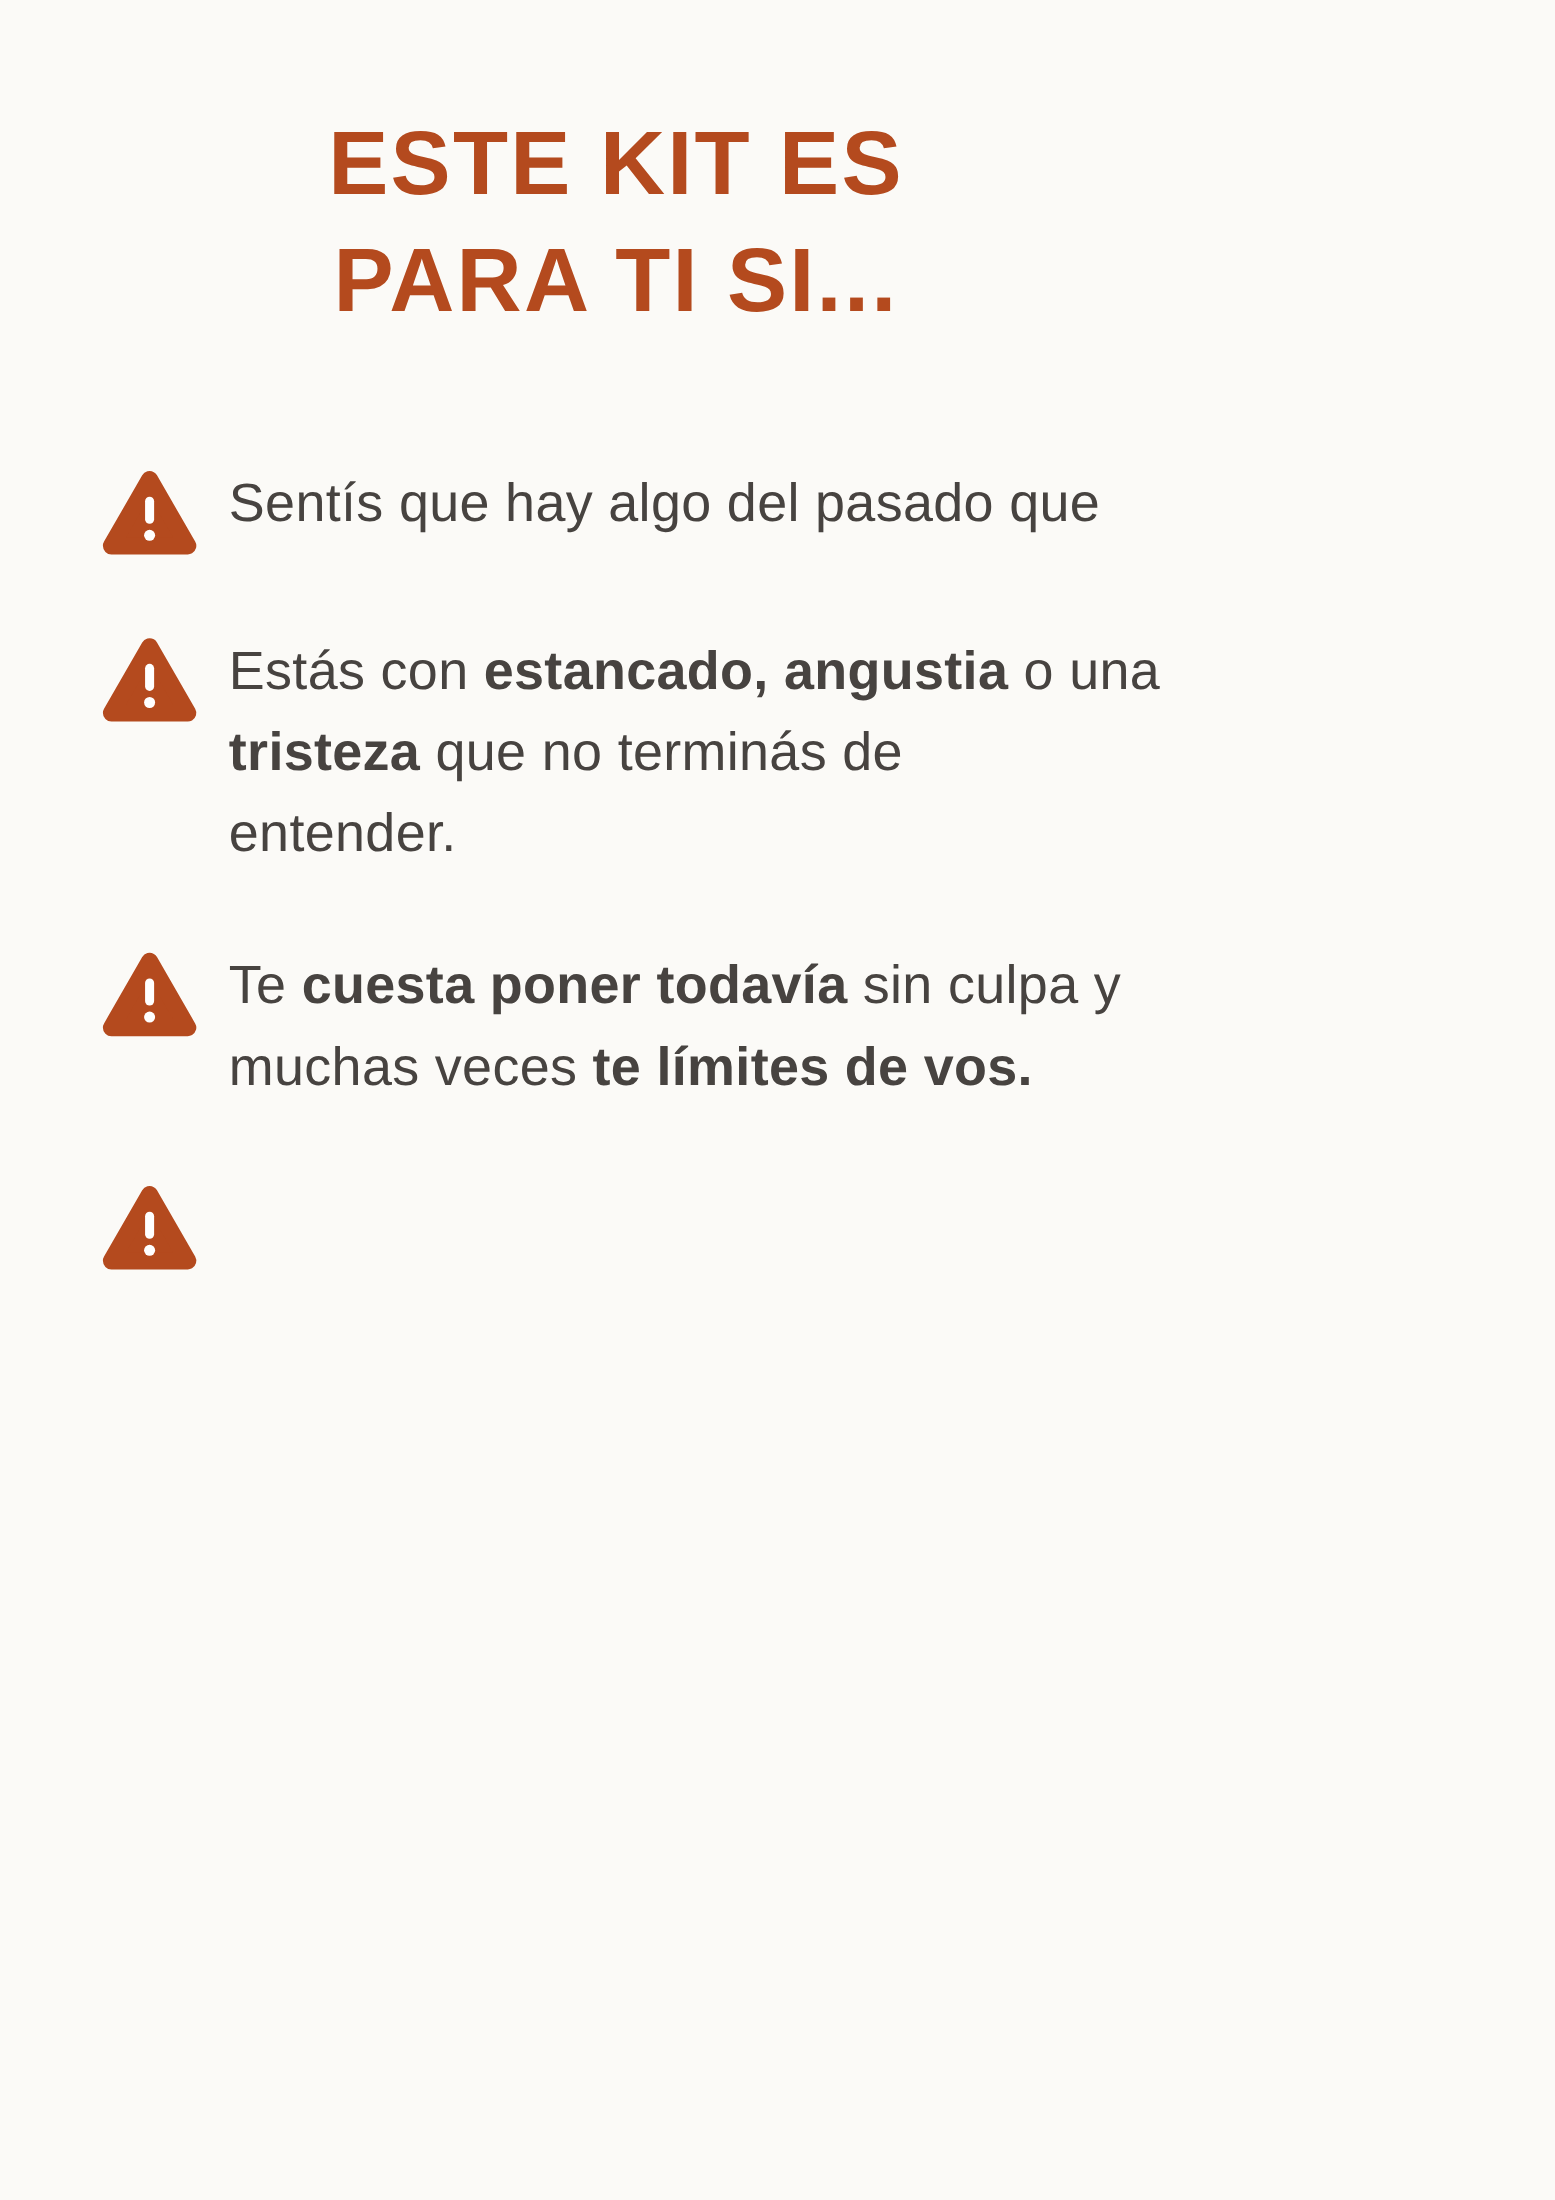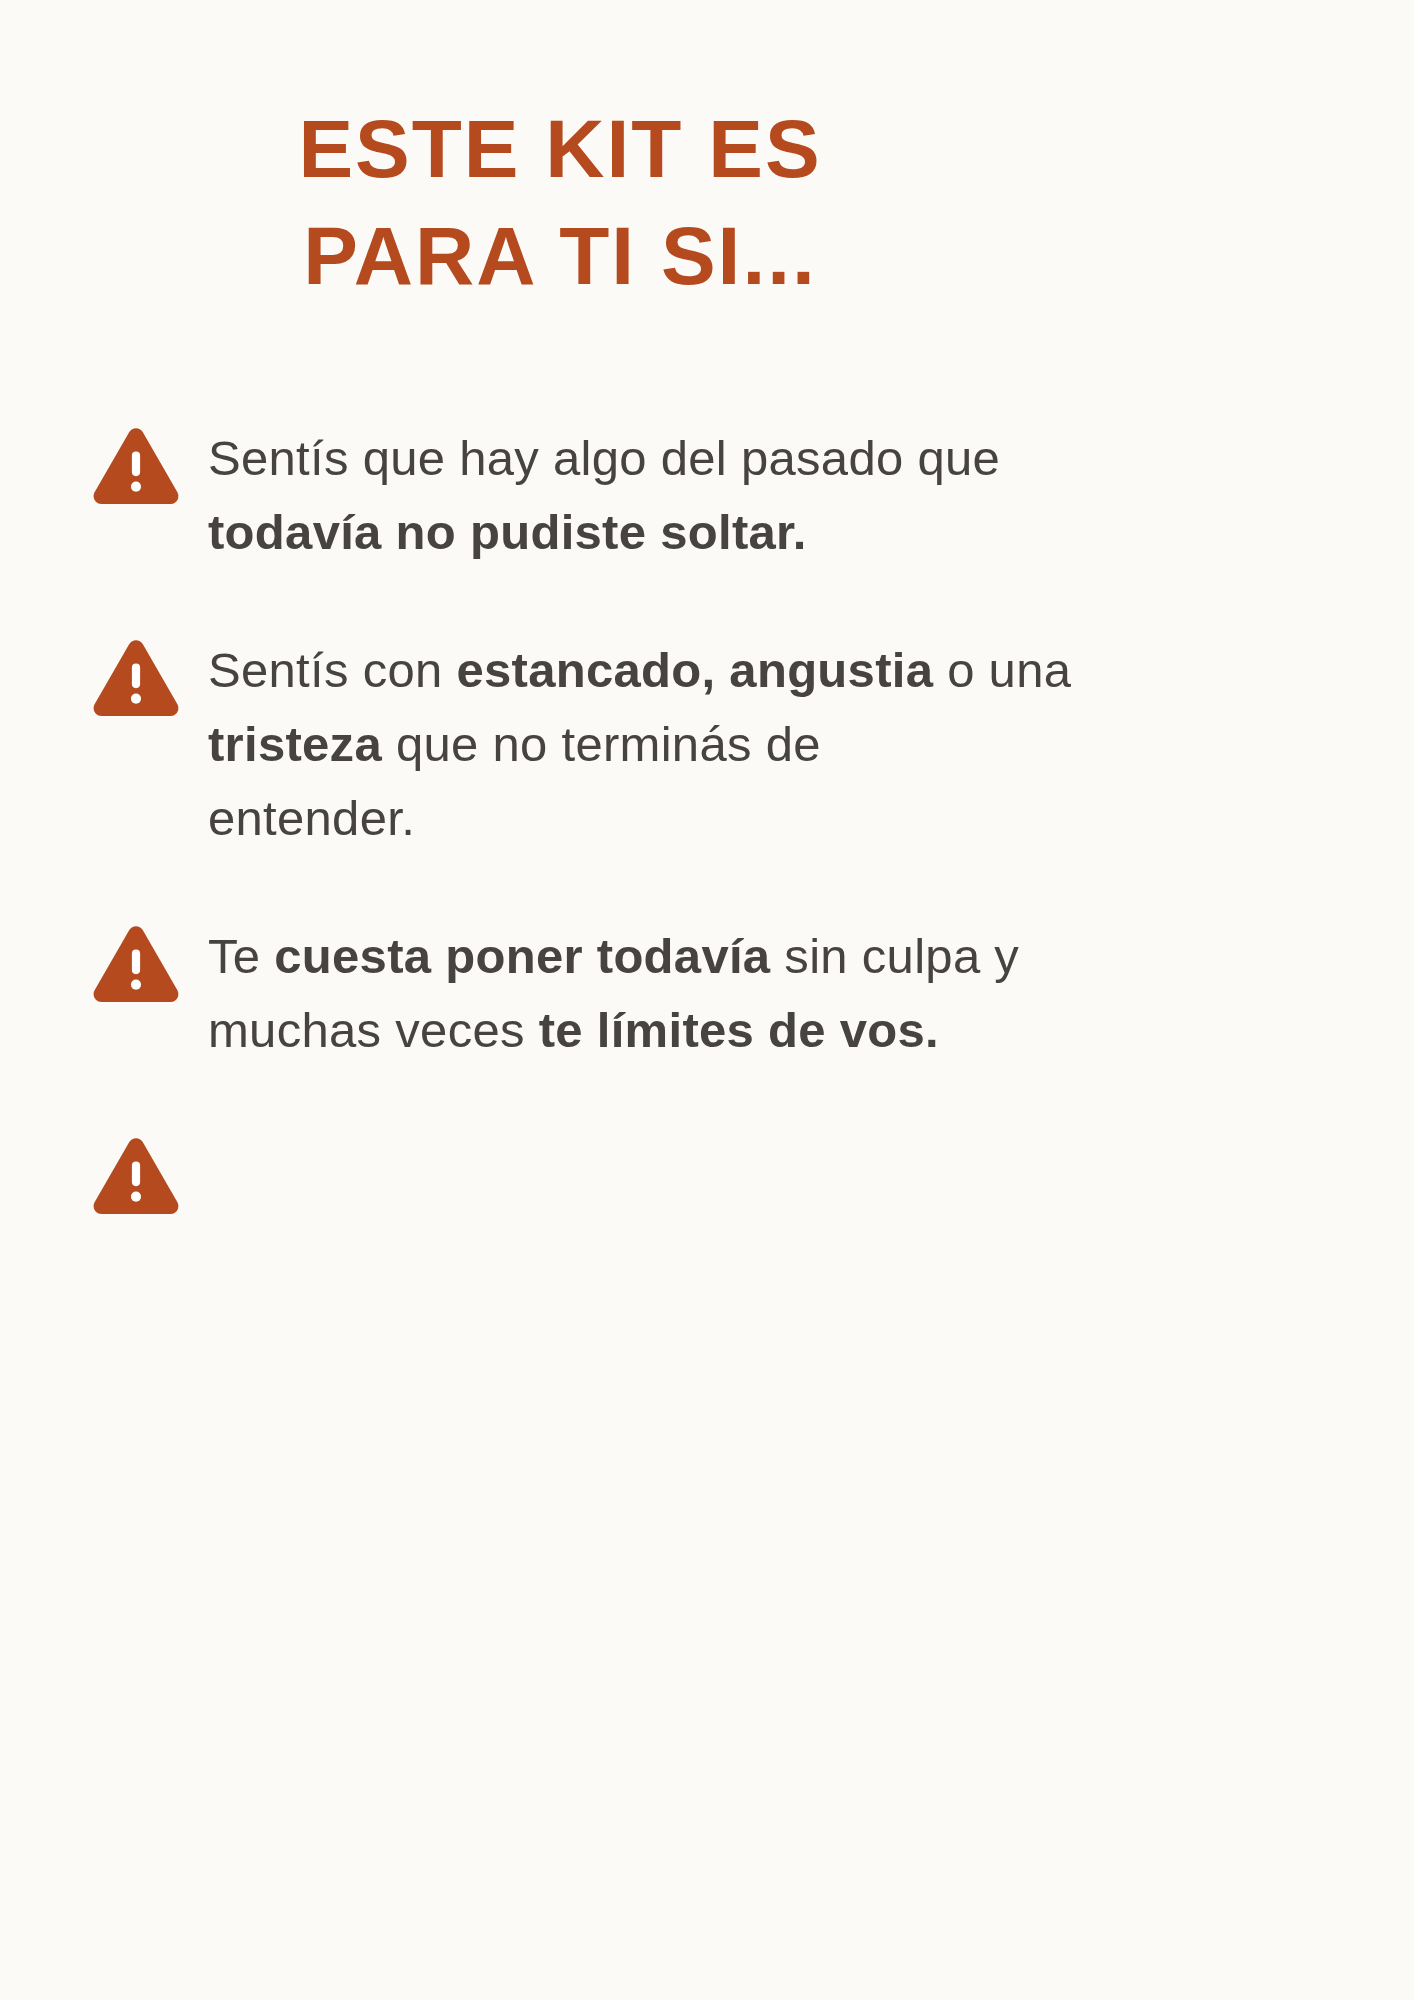--- a/index.html
+++ b/index.html
@@ -67,30 +67,30 @@
   </h1>
 
   <ul class="criteria">
   <li class="item">
     <svg class="icon" viewBox="0 0 100 92" aria-hidden="true">
       <path d="M50 12 L88 78 L12 78 Z" fill="#B44A1E" stroke="#B44A1E" stroke-width="17" stroke-linejoin="round"></path>
       <rect x="45.5" y="29" width="9" height="27" rx="4.5" fill="#FFFFFF"></rect>
       <circle cx="50" cy="67.5" r="5.5" fill="#FFFFFF"></circle>
     </svg>
     <p class="item-text"><span>Sentís que hay algo del pasado que
-</span><span class="b">todavía no pudiste soltar.</span></p>
+</span></p>
   </li>
 
   <li class="item">
     <svg class="icon" viewBox="0 0 100 92" aria-hidden="true">
       <path d="M50 12 L88 78 L12 78 Z" fill="#B44A1E" stroke="#B44A1E" stroke-width="17" stroke-linejoin="round"></path>
       <rect x="45.5" y="29" width="9" height="27" rx="4.5" fill="#FFFFFF"></rect>
       <circle cx="50" cy="67.5" r="5.5" fill="#FFFFFF"></circle>
     </svg>
-    <p class="item-text"><span>Sentís con </span><span class="b">estancado, angustia</span><span> o una
+    <p class="item-text"><span>Estás con </span><span class="b">estancado, angustia</span><span> o una
 </span><span class="b">tristeza</span><span> que no terminás de
 entender.</span></p>
   </li>
 
   <li class="item">
     <svg class="icon" viewBox="0 0 100 92" aria-hidden="true">
       <path d="M50 12 L88 78 L12 78 Z" fill="#B44A1E" stroke="#B44A1E" stroke-width="17" stroke-linejoin="round"></path>
       <rect x="45.5" y="29" width="9" height="27" rx="4.5" fill="#FFFFFF"></rect>
       <circle cx="50" cy="67.5" r="5.5" fill="#FFFFFF"></circle>
     </svg>

